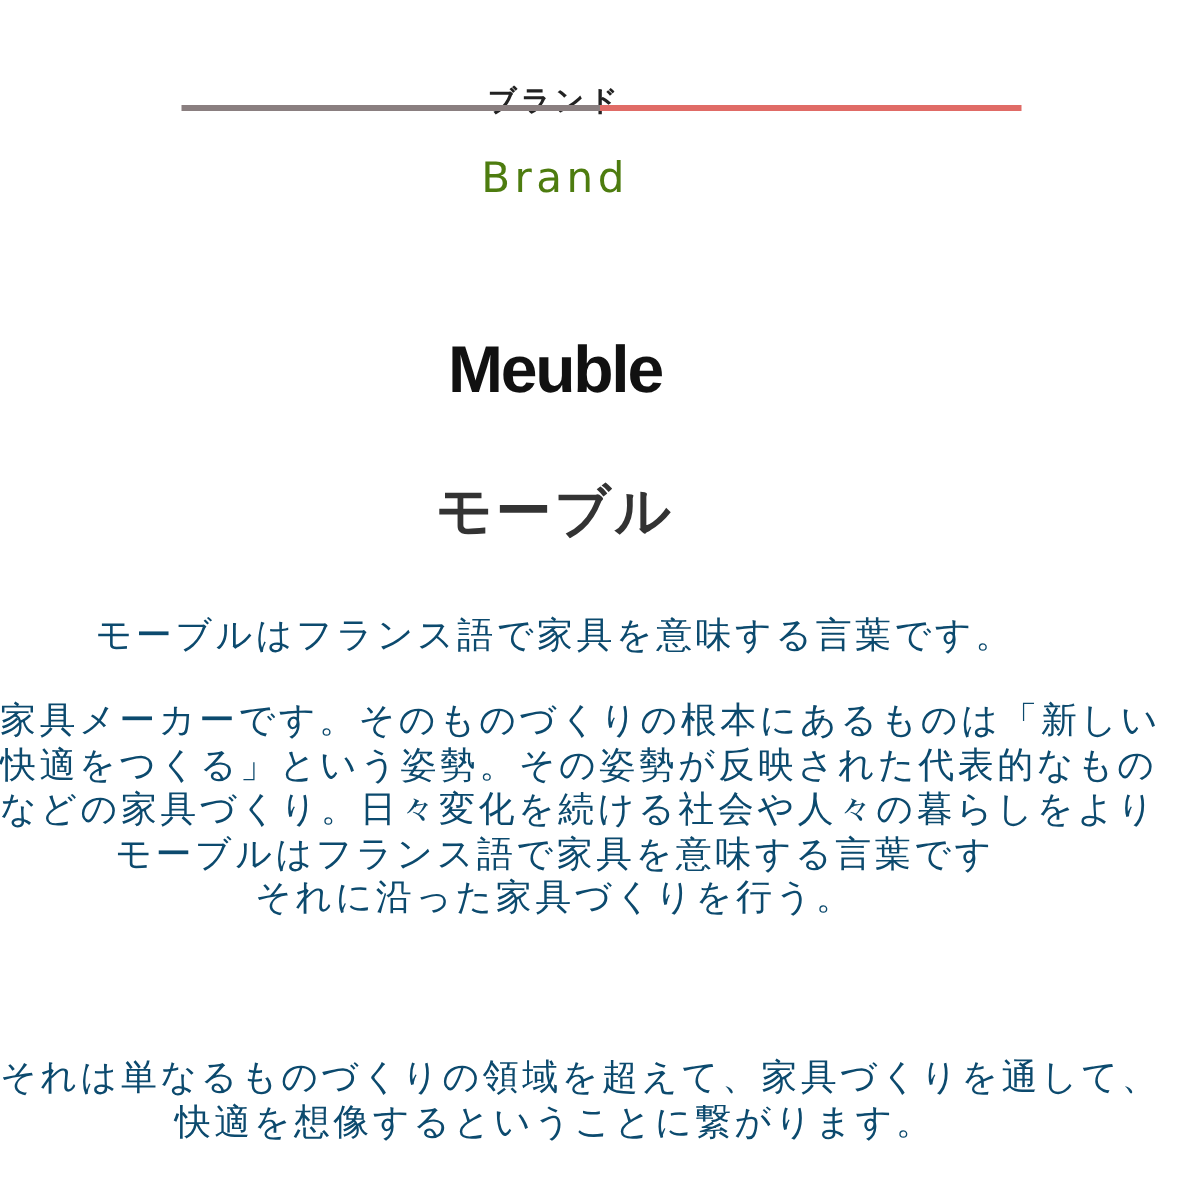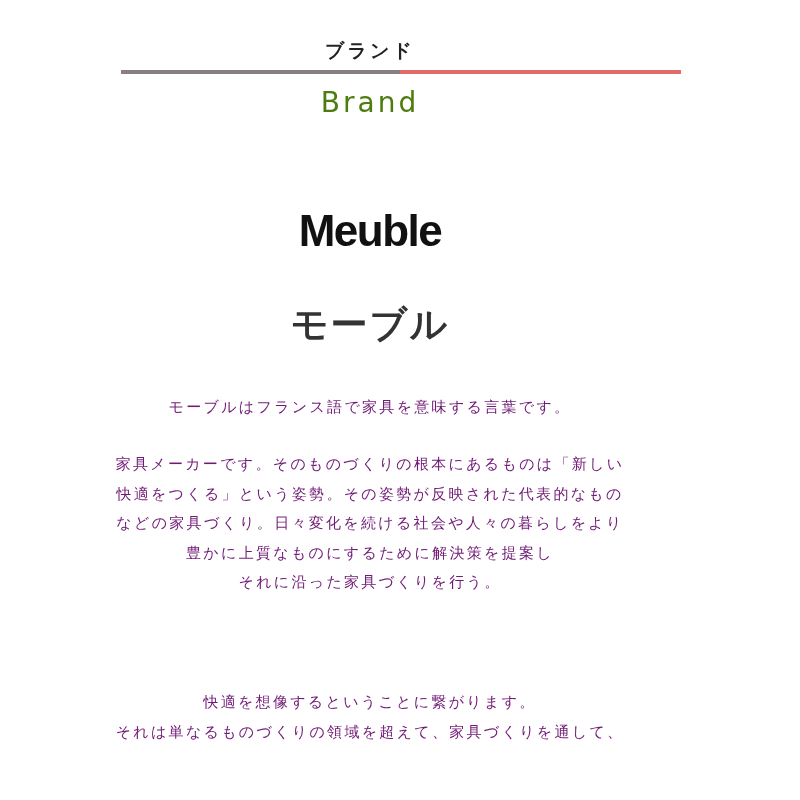--- a/index.html
+++ b/index.html
@@ -1,29 +1,29 @@
 <!DOCTYPE html>
 <html><head>
 <meta charset="utf-8">
 <style>
   html, body { margin: 0; padding: 0; }
   body {
     width: 800px; height: 800px; background: #ffffff; overflow: hidden;
     font-family: "DejaVu Sans", "Liberation Sans", sans-serif; color: #222222;
     position: relative;
   }
-  .center { position: absolute; left: 0; width: 740px; text-align: center; }
+  .center { position: absolute; left: 0; width: 740px; text-align: center; margin-top: 16px; }
   .heading-jp { top: 38px; font-size: 19px; font-weight: bold; letter-spacing: 3px; color: #222; }
   .divider { position: absolute; top: 70px; left: 121px; width: 560px; height: 4px; display: flex; }
   .divider .left { width: 279px; height: 100%; }
   .divider .right { flex: 1; height: 100%; }
   .heading-en { top: 86px; font-size: 28px; letter-spacing: 3px; color: #4d7c0f; font-family: "DejaVu Sans", sans-serif; }
   .logo { top: 206px; font-size: 44px; font-weight: bold; letter-spacing: -1.5px; color: #111; font-family: "Liberation Sans", sans-serif; }
   .brand-kana { top: 300px; font-size: 37px; font-weight: bold; color: #333; letter-spacing: 2px; font-family: Liberation Serif, serif; }
-  .para { font-size: 15px; letter-spacing: 2.3px; line-height: 29.5px; color: #701a75; }
+  .para { font-size: 24px; letter-spacing: 2.3px; line-height: 29.5px; color: #0c4a6e; }
   .p1 { top: 393px; }
   .p2 { top: 450px; }
   .p3 { top: 688px; }
   .para div { white-space: nowrap; }
 </style>
 </head>
 <body>
 
 <div class="center heading-jp">ブランド</div>
 
@@ -39,20 +39,20 @@
 <div class="center brand-kana">モーブル</div>
 
 <div class="center para p1">
   <div>モーブルはフランス語で家具を意味する言葉です。</div>
 </div>
 
 <div class="center para p2">
   <div>家具メーカーです。そのものづくりの根本にあるものは「新しい</div>
   <div>快適をつくる」という姿勢。その姿勢が反映された代表的なもの</div>
   <div>などの家具づくり。日々変化を続ける社会や人々の暮らしをより</div>
-  <div>豊かに上質なものにするために解決策を提案し</div>
+  <div>モーブルはフランス語で家具を意味する言葉です</div>
   <div>それに沿った家具づくりを行う。</div>
 </div>
 
 <div class="center para p3">
+  <div>それは単なるものづくりの領域を超えて、家具づくりを通して、</div>
   <div>快適を想像するということに繋がります。</div>
-  <div>それは単なるものづくりの領域を超えて、家具づくりを通して、</div>
 </div>
 
 </body></html>

